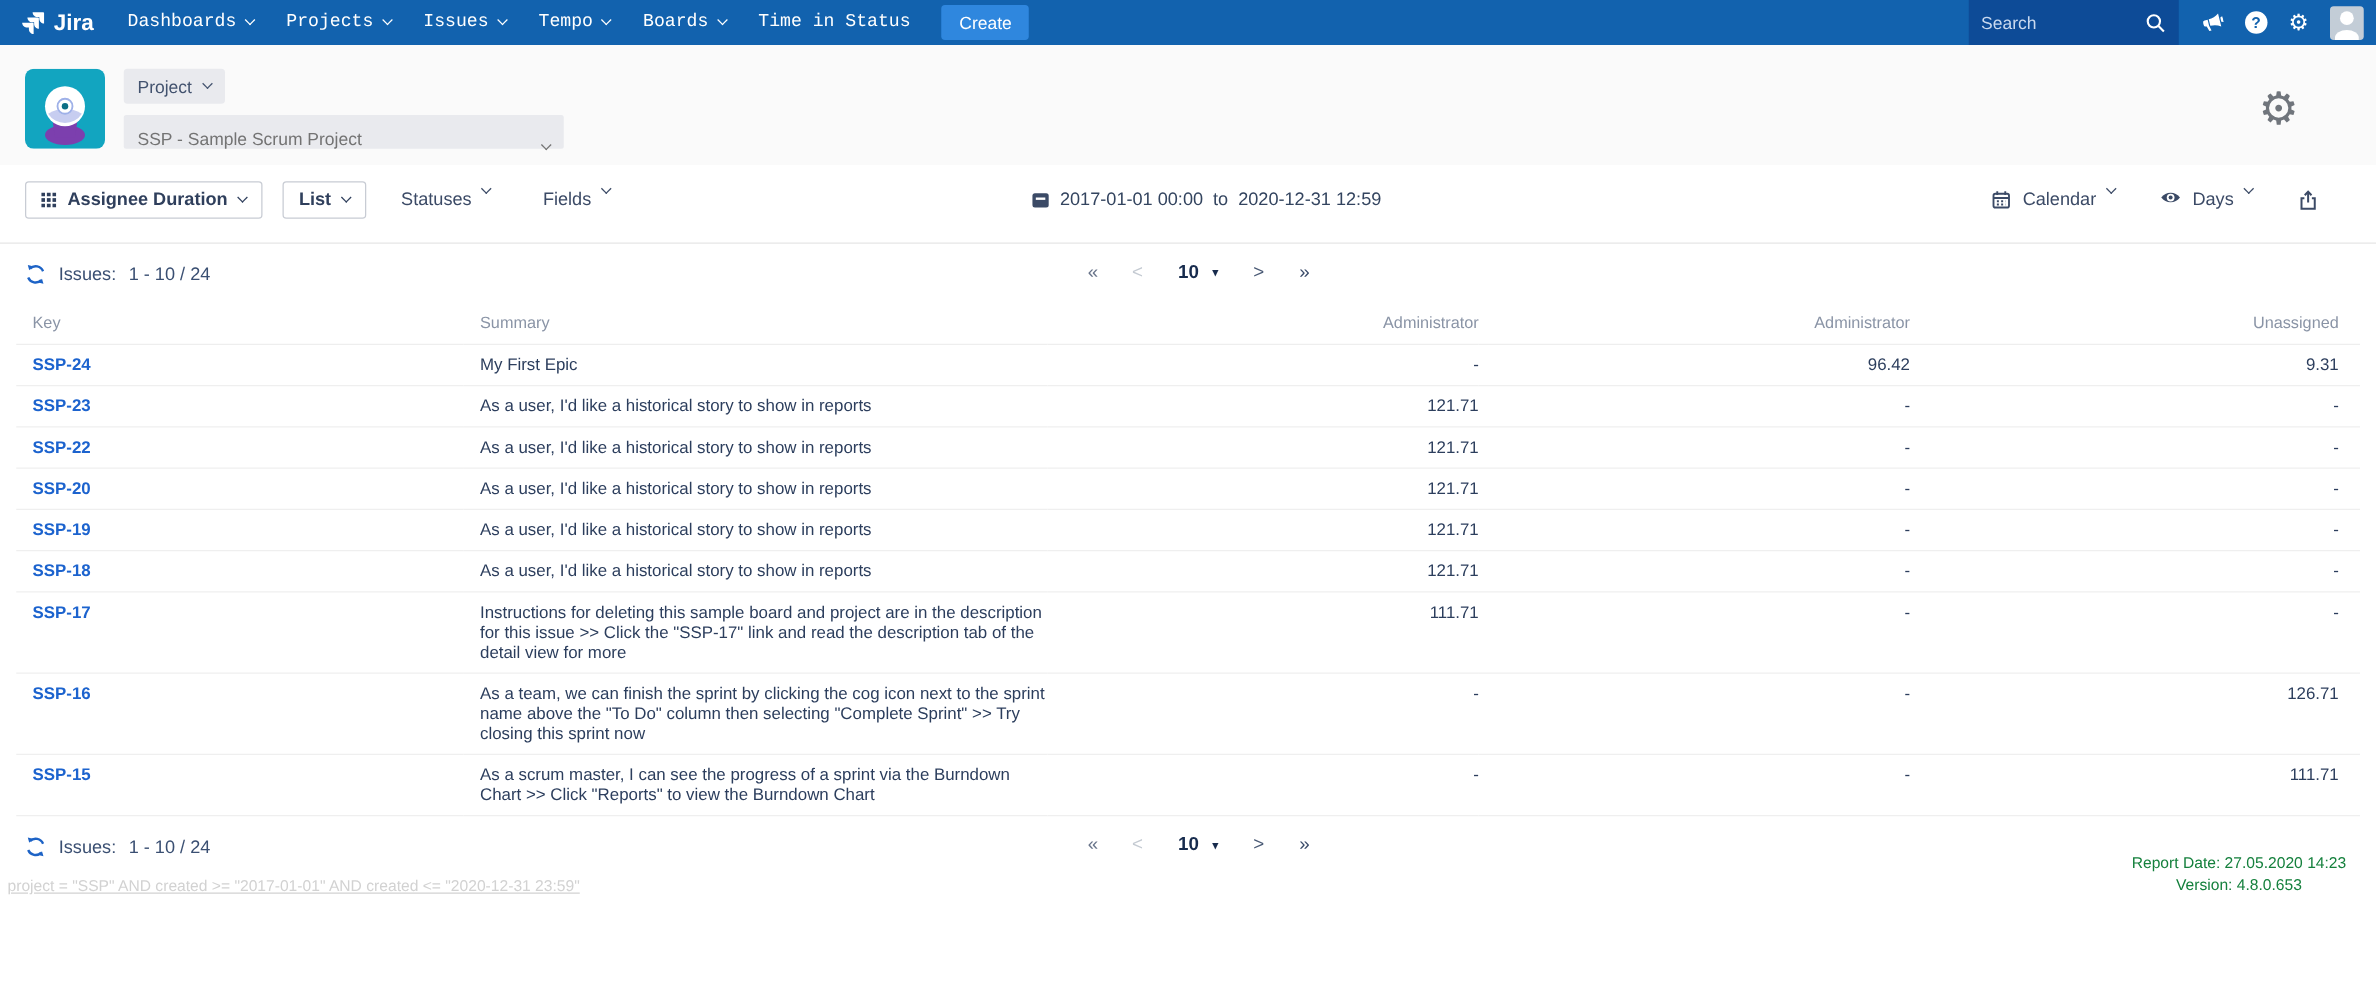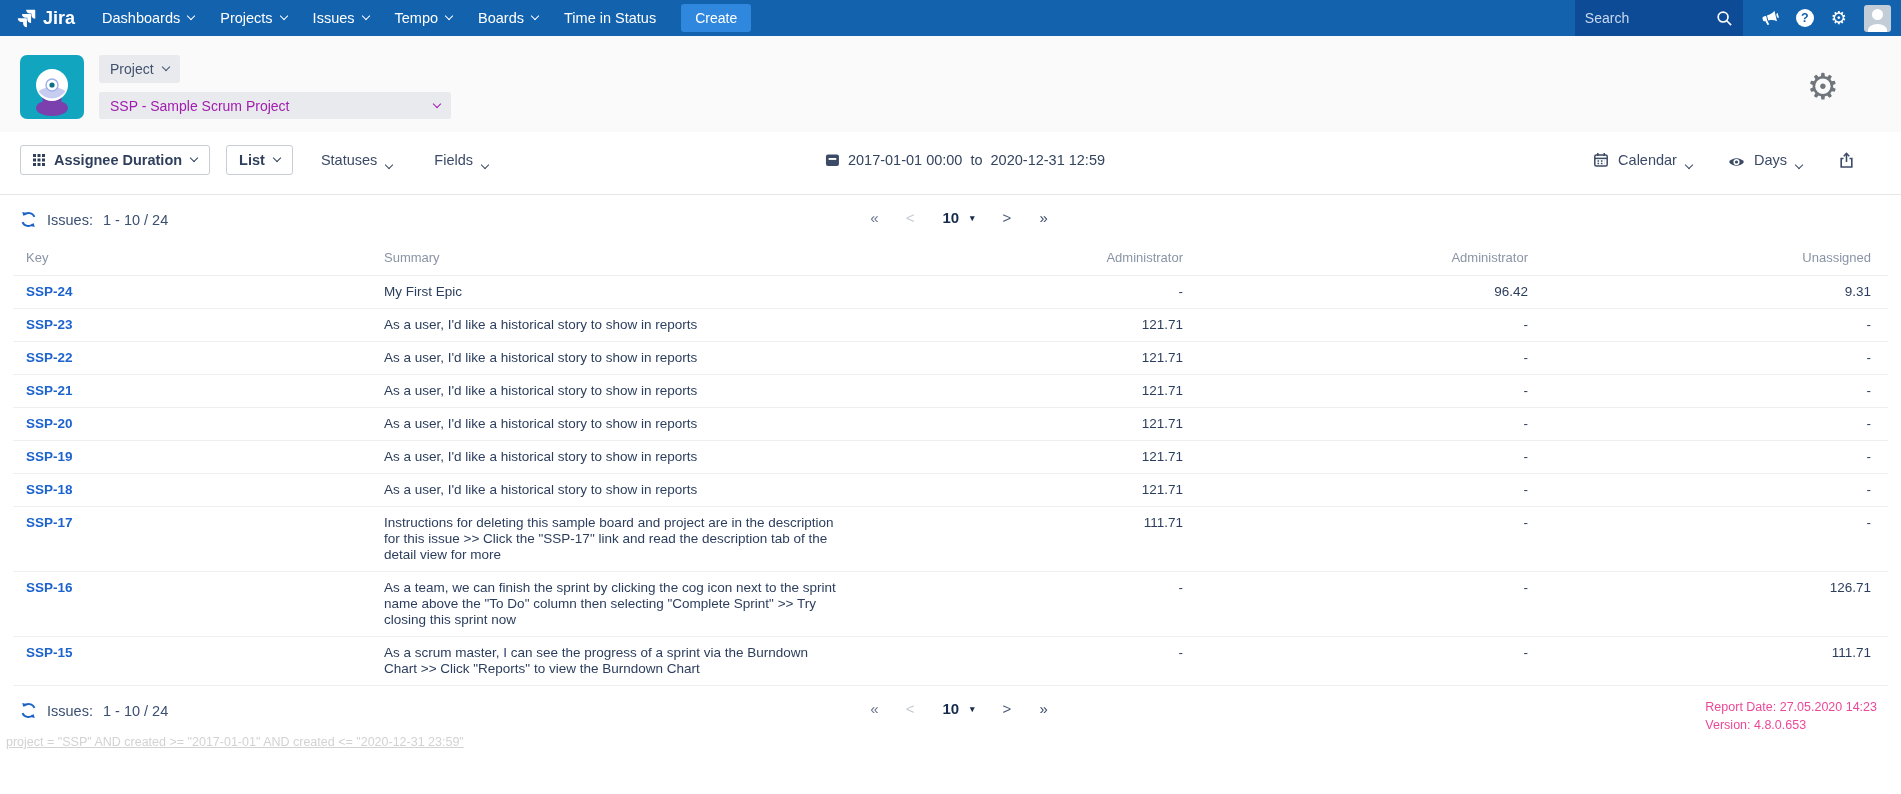--- a/index.html
+++ b/index.html
@@ -3,47 +3,47 @@
 <meta charset="utf-8">
 <style>
   * { box-sizing: border-box; margin: 0; padding: 0; }
   html,body { width:1901px; height:794px; overflow:hidden; }
   body { font-family:"Liberation Sans", sans-serif; background:#fff; color:#344563; font-size:14px; }
 
   
   .navbar { height:36px; background:#1262ae; display:flex; align-items:center; padding:0 0 0 16px; }
   .brand { display:flex; align-items:center; gap:6px; color:#fff; font-size:18px; font-weight:700; margin-right:14px; cursor:pointer;text-align:center; }
   .nav-items { display:flex; align-items:center; height:36px; }
-  .nav-item { color:#fff; font-size:14.5px; padding:0 13px; height:36px; display:flex; align-items:center; gap:8px; cursor:pointer; white-space:nowrap; }
+  .nav-item { color:#fff; font-size:14.5px; padding:0 13px; height:36px; display:flex; align-items:center; gap:8px; cursor:pointer; white-space:nowrap;font-family:Liberation Mono, monospace; }
   .chev { display:inline-block; width:6px; height:6px; border-right:1.6px solid currentColor; border-bottom:1.6px solid currentColor; transform:rotate(45deg); margin-top:-4px; }
   .create-btn { background:#2f87de; color:#ffffff; border:none; border-radius:3px; padding:6px 14px; font-size:14px; margin-left:12px; cursor:pointer; font-family:inherit; }
   .nav-right { margin-left:auto; display:flex; align-items:center; height:36px; }
   .search-box { background:#0d4b97; height:36px; width:168px; display:flex; align-items:center; padding:0 10px; }
   .search-box input { flex:1; background:transparent; border:none; outline:none; color:#e8f0fb; font-size:14px; font-family:inherit; width:110px; }
   .search-box input::placeholder { color:#c9d9ef; }
   .nav-icon { margin-left:17px; display:flex; align-items:center; cursor:pointer; }
   .help-circle { width:18px; height:18px; border-radius:50%; background:#fff; color:#1262ae; font-size:12.5px; font-weight:700; display:flex; align-items:center; justify-content:center; }
   .nav-gear { color:#fff; font-size:18px; line-height:1; }
   .user-avatar { width:27px; height:27px; border-radius:3px; background:#c3cdd7; margin:0 10px 0 17px; position:relative; overflow:hidden; }
   .user-avatar::before { content:""; position:absolute; top:4px; left:8px; width:11px; height:11px; border-radius:50%; background:#fff; }
   .user-avatar::after { content:""; position:absolute; bottom:-4px; left:4px; width:19px; height:12px; border-radius:50% 50% 0 0; background:#fff; }
 
   
   .project-header { background:#fafafa; display:flex; padding:19px 20px 13px 20px; }
   .proj-avatar { width:64px; height:64px; border-radius:6px; flex:0 0 auto; cursor:pointer; }
   .proj-col { margin-left:15px; display:flex; flex-direction:column; }
   .scope-btn { background:#e9eaee; border:none; border-radius:3px; padding:6px 11px; font-size:14px; color:#42526e; display:inline-flex; align-items:center; gap:9px; cursor:pointer; font-family:inherit; width:fit-content; }
-  .proj-select { background:#e9eaee; border-radius:2px; margin-top:9px; width:352px; height:27px; display:flex; align-items:center; justify-content:space-between; padding:0 11px; font-size:14px; color:#a21caf; cursor:pointer; }
+  .proj-select { background:#e9eaee; border-radius:2px; margin-top:9px; width:352px; height:27px; display:flex; align-items:flex-end; justify-content:space-between; padding:0 11px; font-size:14px; color:#737373; cursor:pointer; }
   .header-gear { margin-left:auto; margin-right:42px; margin-top:14px; font-size:36px; color:#70757c; line-height:1; cursor:pointer; }
 
   
   .toolbar { display:flex; align-items:center; padding:13px 20px 19px 20px; border-bottom:1px solid #e6e6e6; position:relative; background:#fff; }
   .tb-btn { border:1px solid #c8ccd4; border-radius:3px; background:#fff; padding:6px 12px; font-size:14.5px; font-weight:700; color:#2f3f5c; display:flex; align-items:center; gap:9px; cursor:pointer; font-family:inherit; }
   .tb-btn + .tb-btn { margin-left:16px; }
-  .tb-link { font-size:14.5px; color:#3b4a66; display:flex; align-items:flex-end; gap:9px; margin-left:28px; cursor:pointer; }
+  .tb-link { font-size:14.5px; color:#3b4a66; display:flex; align-items:flex-start; gap:9px; margin-left:28px; cursor:pointer; }
   .tb-link.second { margin-left:42px; }
   .date-center { position:absolute; left:calc(50% + 14px); transform:translateX(-50%); display:flex; align-items:center; gap:8px; font-size:14.5px; color:#33445f; cursor:pointer; white-space:nowrap; }
   .tb-right { margin-left:auto; display:flex; align-items:center; gap:36px; margin-right:26px; }
   .tb-right .tb-link { margin-left:0; }
 
   
   .issues-bar { position:relative; display:flex; align-items:center; padding:16px 20px 12px 20px; }
   .issues-label { display:flex; align-items:center; gap:10px; font-size:14.5px; color:#3a4f72; }
   .pager { position:absolute; left:calc(50% + 8px); transform:translateX(-50%); top:14px; display:flex; align-items:center; gap:28px; font-size:15px; }
   .pg { cursor:pointer; }
@@ -59,21 +59,21 @@
   table { width:100%; border-collapse:collapse; table-layout:fixed; }
   th { font-size:13px; color:#8a94a6; font-weight:400; text-align:left; padding:8px 0 10px 13px; border-bottom:1px solid #eeeeee; }
   th.num { text-align:right; padding-left:0; }
   th.last, td.last { padding-right:17px; }
   td { font-size:13.5px; color:#2c3e5d; padding:8px 0 8px 13px; border-bottom:1px solid #efefef; vertical-align:top; line-height:16px; }
   td.num { text-align:right; padding-left:0; }
   .key-link { color:#1c63ce; font-weight:600; text-decoration:none; font-size:13.5px; cursor:pointer; }
   .summary-text { max-width:572px; }
 
   
-  .report-info { position:absolute; right:24px; top:12px; text-align:left; font-size:12.5px; color:#ec4899; line-height:18px; }
+  .report-info { position:absolute; right:24px; top:28px; text-align:center; font-size:12.5px; color:#15803d; line-height:18px; }
   .query-link { display:inline-block; margin:4px 0 0 6px; font-size:12.5px; color:#d2d2d2; text-decoration:underline; cursor:pointer; }
 
   svg { display:block; }
 </style>
 </head>
 <body>
 
 
 
 
@@ -312,29 +312,20 @@
         <tr>
           <td><a class="key-link">SSP-22</a></td>
           <td>
             <div class="summary-text">As a user, I'd like a historical story to show in reports</div>
           </td>
           <td class="num">121.71</td>
           <td class="num">-</td>
           <td class="num last">-</td>
         </tr>
         <tr>
-          <td><a class="key-link">SSP-21</a></td>
-          <td>
-            <div class="summary-text">As a user, I'd like a historical story to show in reports</div>
-          </td>
-          <td class="num">121.71</td>
-          <td class="num">-</td>
-          <td class="num last">-</td>
-        </tr>
-        <tr>
           <td><a class="key-link">SSP-20</a></td>
           <td>
             <div class="summary-text">As a user, I'd like a historical story to show in reports</div>
           </td>
           <td class="num">121.71</td>
           <td class="num">-</td>
           <td class="num last">-</td>
         </tr>
         <tr>
           <td><a class="key-link">SSP-19</a></td>

